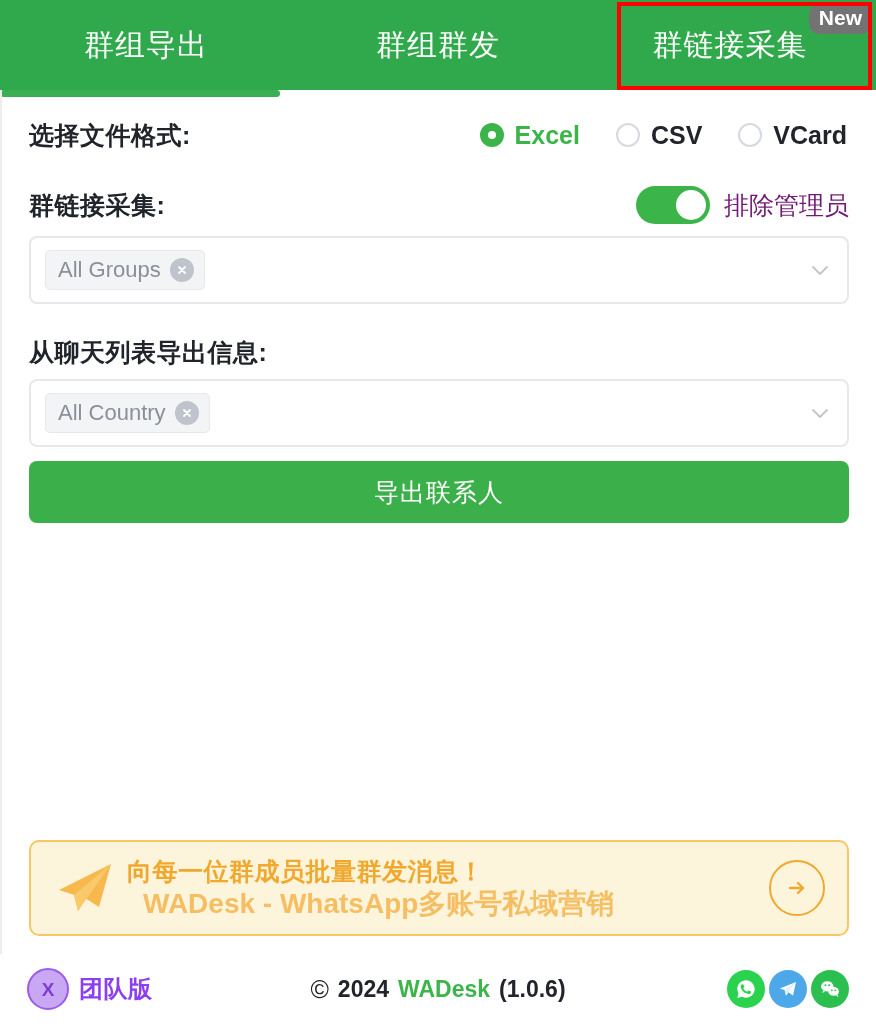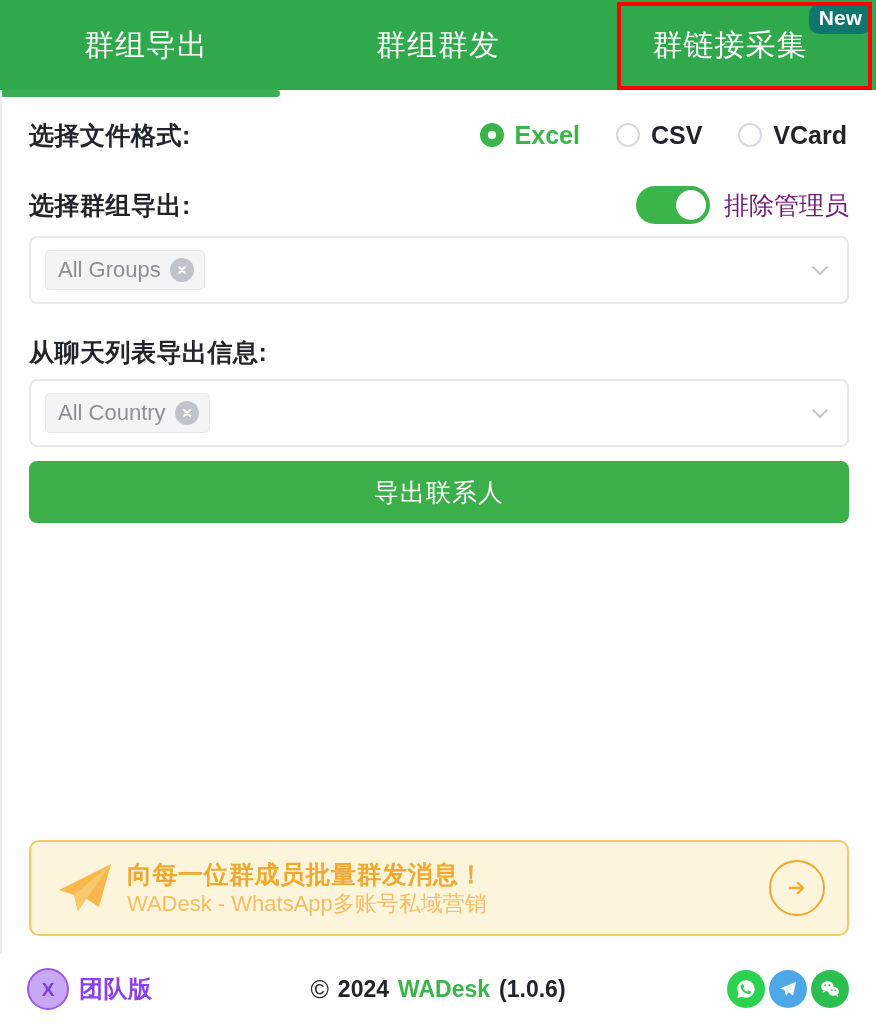--- a/index.html
+++ b/index.html
@@ -59,21 +59,21 @@
     top: 90px;
     width: 280px;
     height: 7px;
     background: #3BAF54;
     border-radius: 4px;
   }
   .new-badge {
     position: absolute;
     top: 4px;
     right: 4px;
-    background: #0f766e;
+    background: #737373;
     color: #ffffff;
     font-size: 21px;
     font-weight: 700;
     padding: 2px 10px 4px 10px;
     border-radius: 10px 10px 10px 10px;
     line-height: 1.15;
   }
   .tab-highlight {
     position: absolute;
     left: 617px;
@@ -298,24 +298,25 @@
     margin-left: 6px;
   }
   .promo-title {
     font-size: 25px;
     font-weight: 700;
     color: #F0A92E;
     line-height: 1.05;
     letter-spacing: 0.5px;
   }
   .promo-sub {
-    font-size: 22px;
-    font-weight: 400;
+    font-size: 28px;
+    font-weight: 700;
     color: #F5BE62;
     line-height: 1.05;
+    margin-left: 16px;
   }
   .promo-arrow {
     margin-left: auto;
     width: 52px;
     height: 52px;
     border-radius: 50%;
     border: 2px solid #F0A92E;
     display: flex;
     align-items: center;
     justify-content: center;
@@ -430,21 +431,21 @@
           <span class="radio-text">CSV</span>
         </div>
         <div class="radio-item">
           <span class="radio-dot"></span>
           <span class="radio-text">VCard</span>
         </div>
       </div>
     </div>
 
     <div class="row row-groups">
-      <span class="field-label">选择群组导出:</span>
+      <span class="field-label">群链接采集:</span>
       <div class="toggle-wrap">
         <div class="toggle">
           <span class="toggle-knob"></span>
         </div>
         <span class="toggle-label">排除管理员</span>
       </div>
     </div>
 
     <div class="select-box sb-groups">
       <span class="chip">

